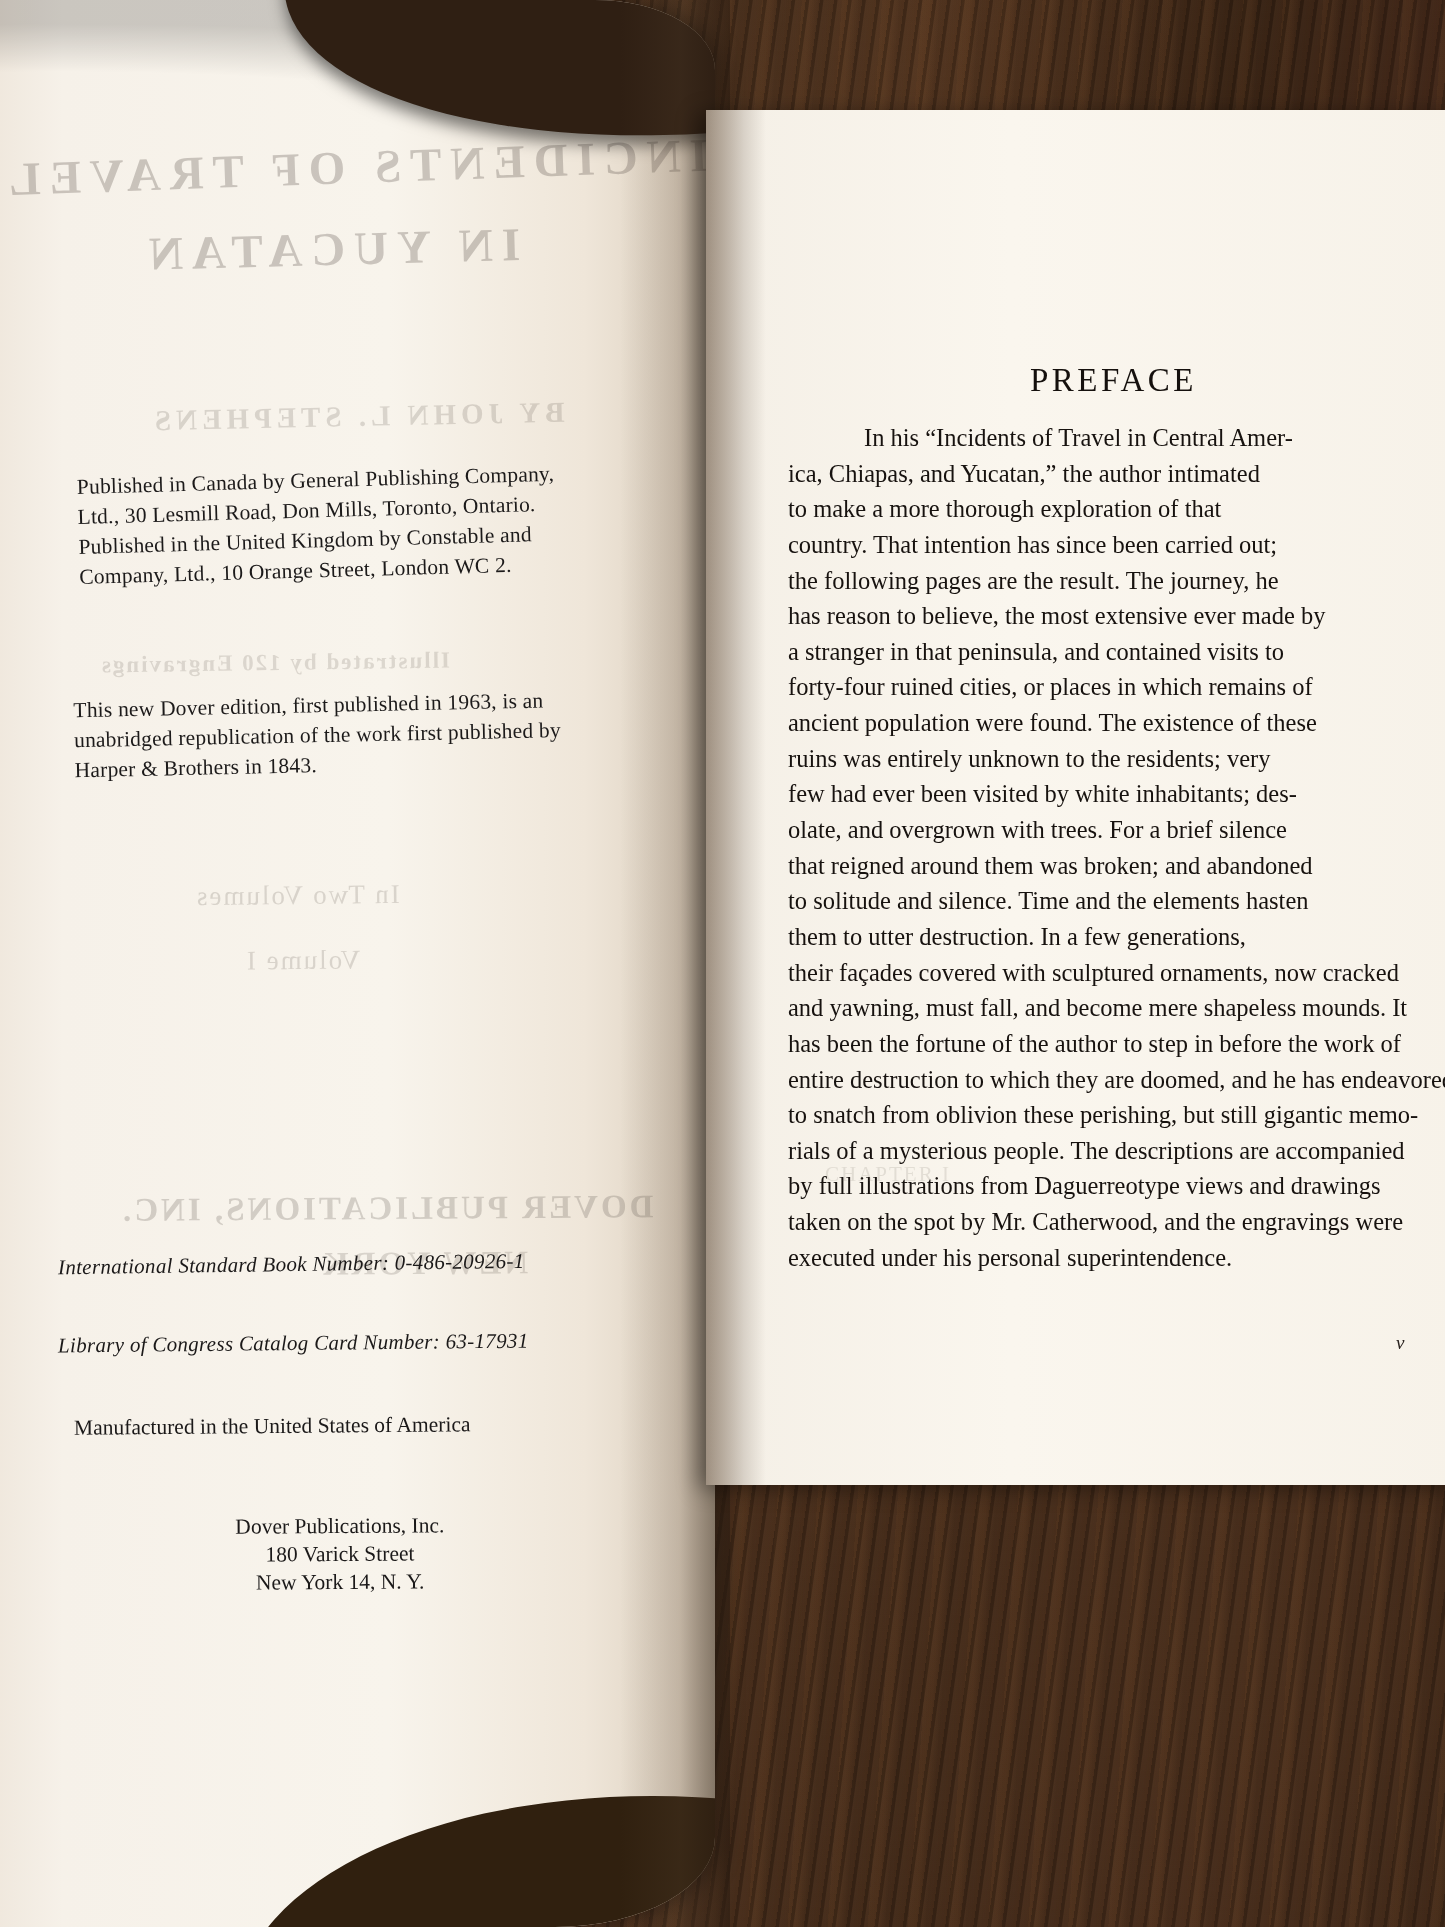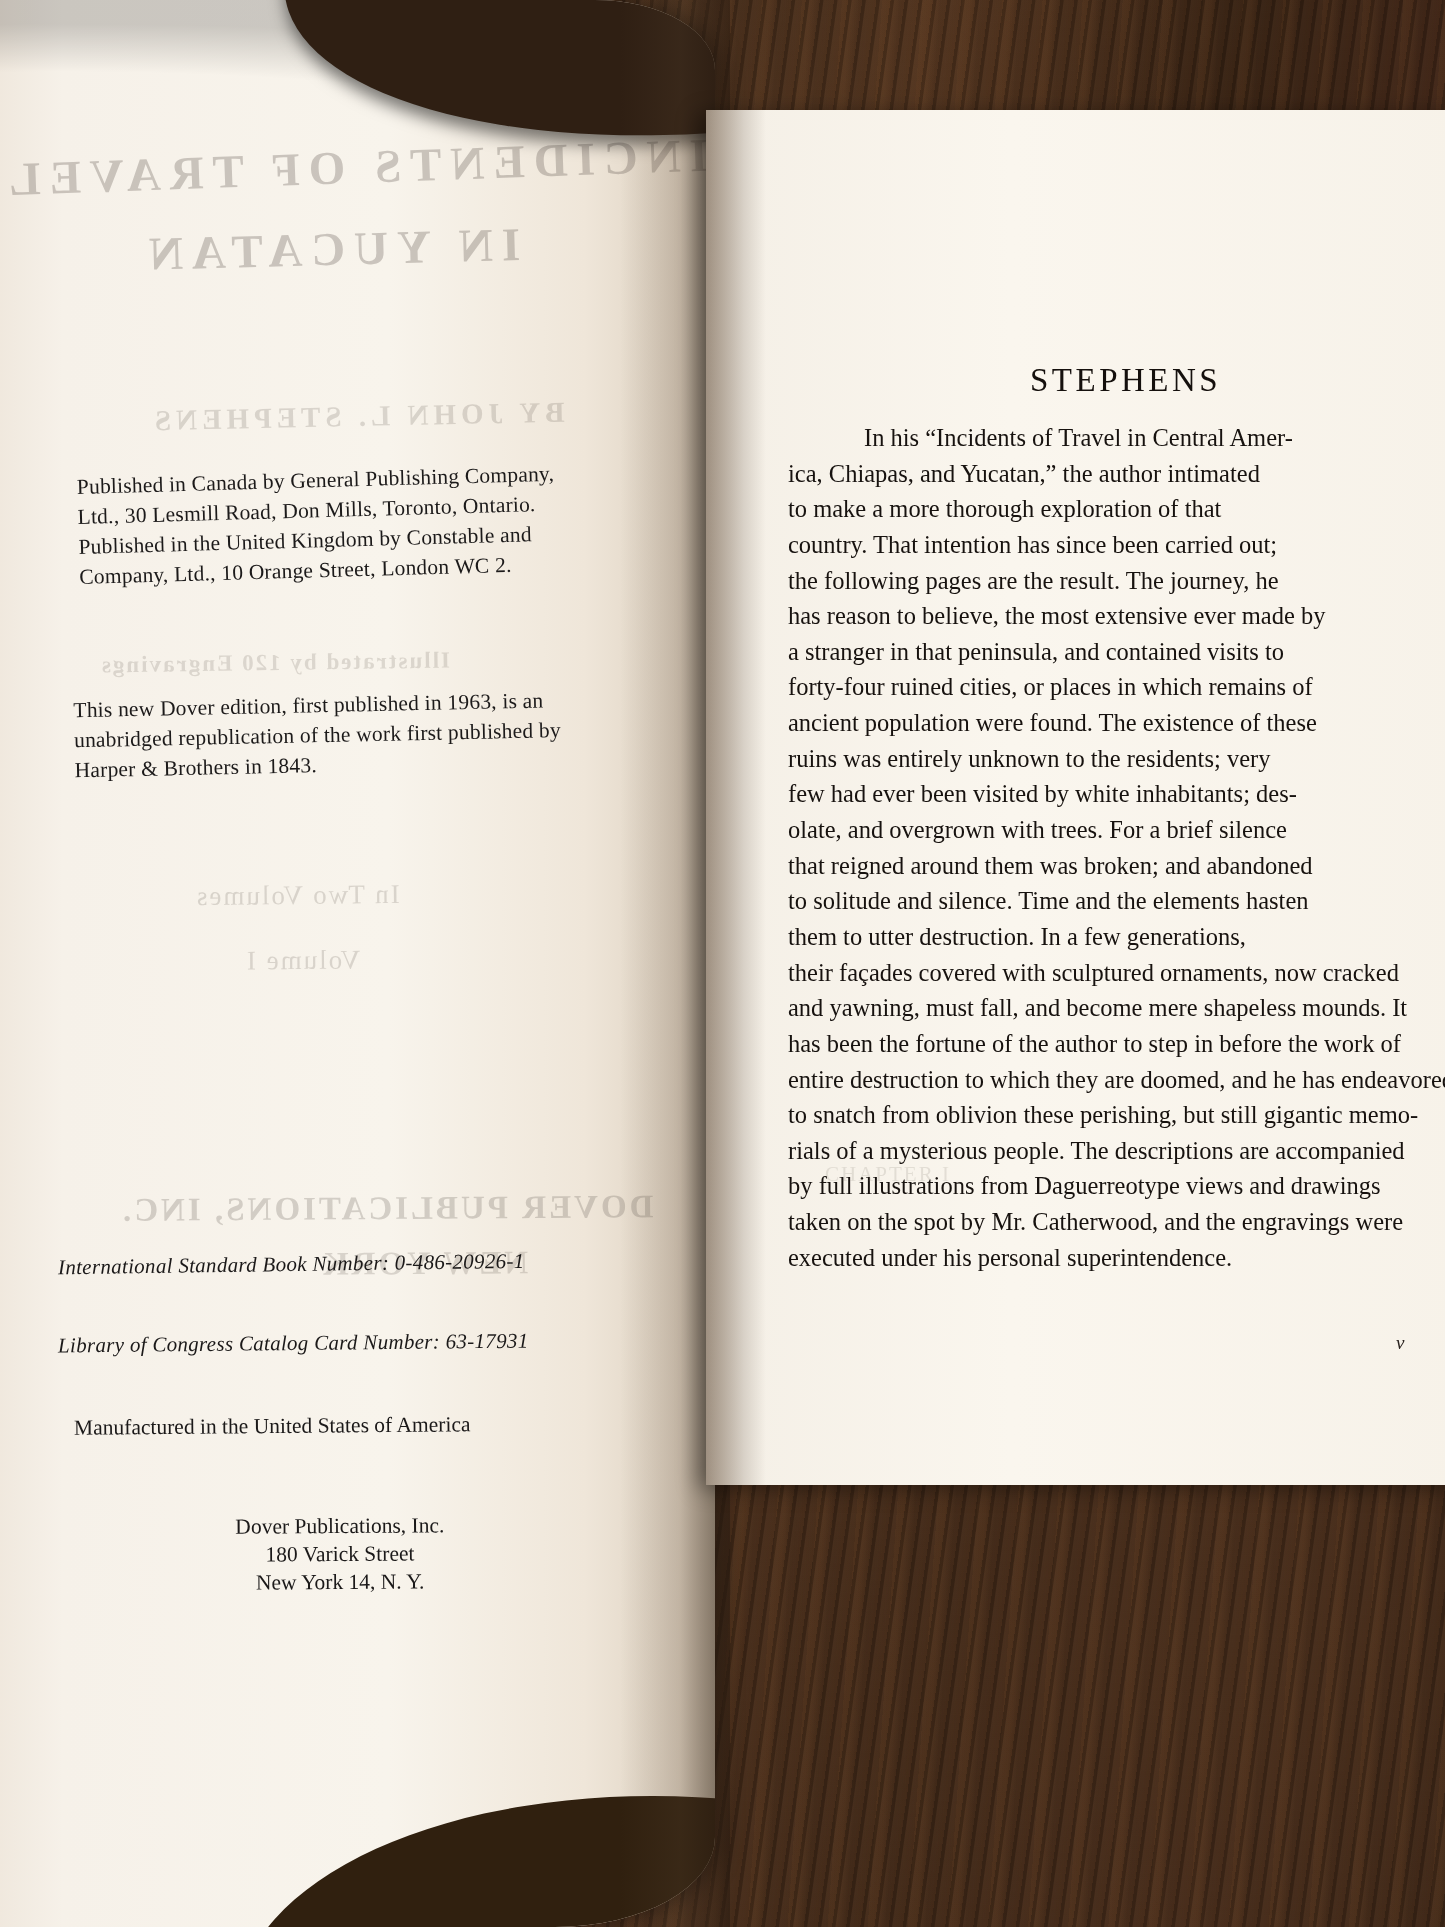--- a/index.html
+++ b/index.html
@@ -279,21 +279,21 @@
 
     <div class="page-left-curve-top"></div>
     <div class="page-left-curve-bottom"></div>
   </div>
 
   <div class="gutter-shadow"></div>
 
   <div class="page-right">
     <div class="page-right-inner-shadow"></div>
 
-    <div class="preface-heading">STEPHENS</div>
+    <div class="preface-heading">PREFACE</div>
 
     <div class="preface-body">
       <span class="ln first">In his “Incidents of Travel in Central Amer-</span>
       <span class="ln">ica, Chiapas, and Yucatan,” the author intimated</span>
       <span class="ln">to make a more thorough exploration of that</span>
       <span class="ln">country. That intention has since been carried out;</span>
       <span class="ln">the following pages are the result. The journey, he</span>
       <span class="ln">has reason to believe, the most extensive ever made by</span>
       <span class="ln">a stranger in that peninsula, and contained visits to</span>
       <span class="ln">forty-four ruined cities, or places in which remains of</span>

